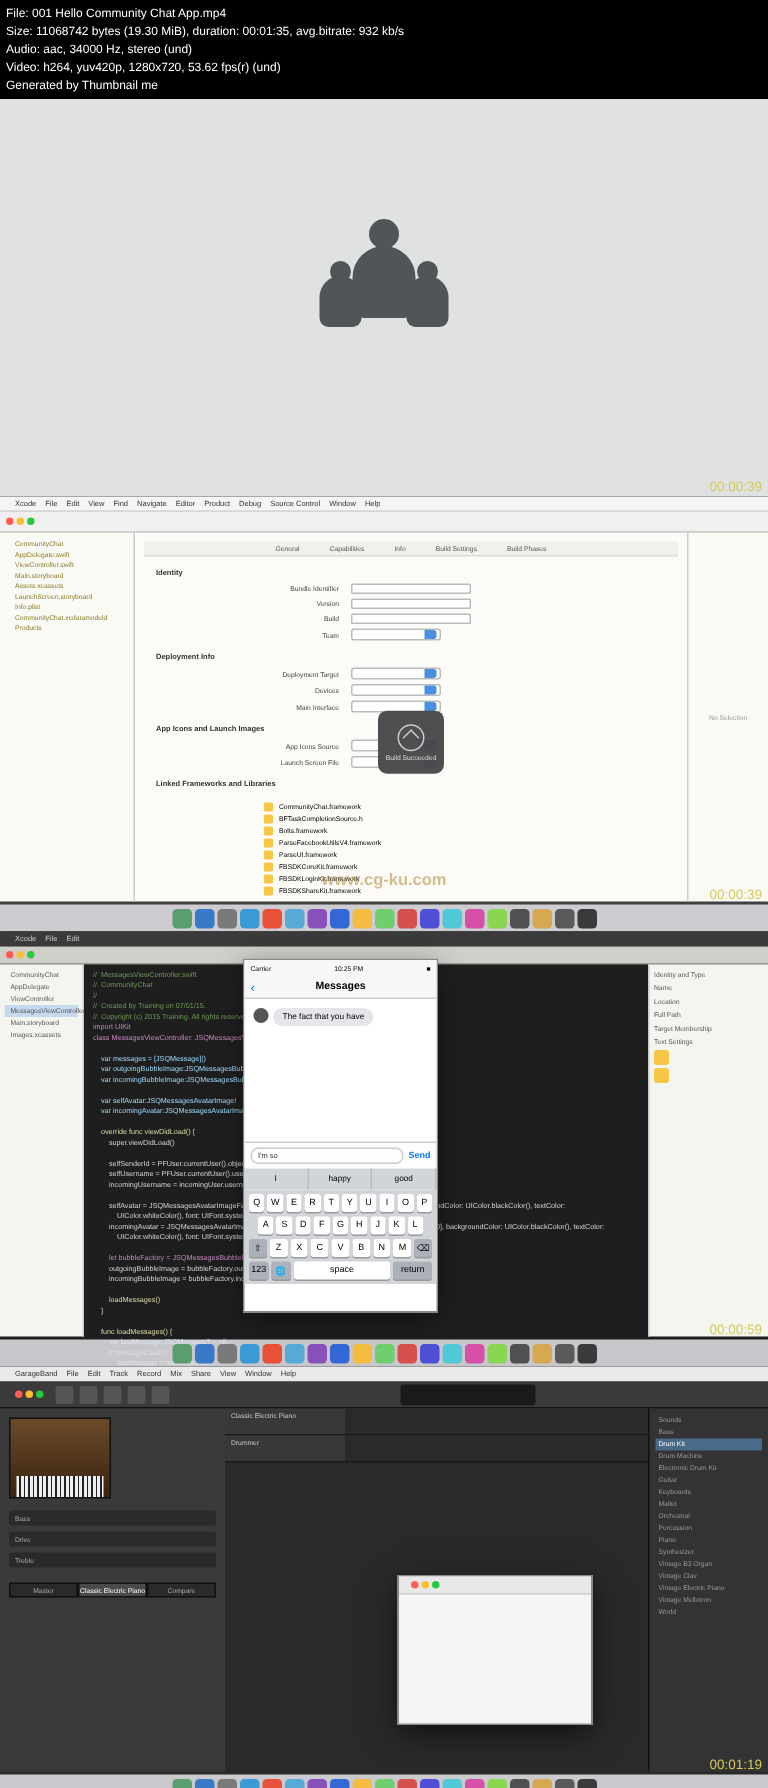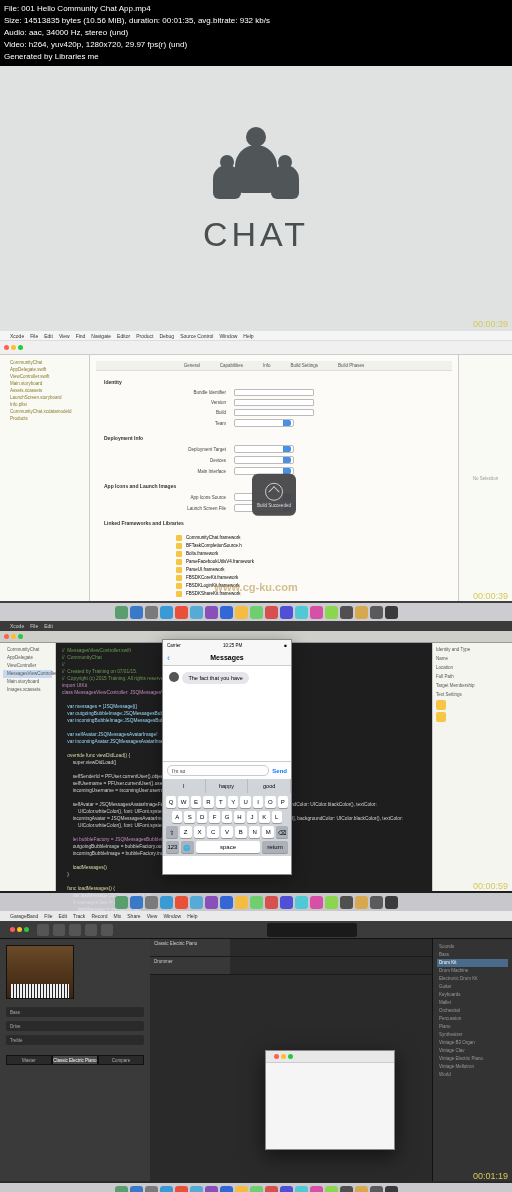--- a/index.html
+++ b/index.html
@@ -111,43 +111,42 @@
 .gb-right { width:80px; background:#333; border-left:1px solid #111; padding:4px; }
 .gb-lib-item { font-size:4.5px; color:#999; line-height:8px; padding:0 2px; }
 .gb-lib-item:nth-child(3) { background:#4a6a8a; color:#fff; }
 .ts4 { position:absolute; bottom:20px; right:4px; color:#d6c95a; font-size:9px; z-index:6; }
 </style>
 </head>
 <body>
 
 <div class="meta">
   <div>File: 001 Hello Community Chat App.mp4</div>
-  <div>Size: 14513835 bytes (10.56 MiB), duration: 00:01:35, avg.bitrate: 932 kb/s</div>
+  <div>Size: 11068742 bytes (19.30 MiB), duration: 00:01:35, avg.bitrate: 932 kb/s</div>
   <div>Audio: aac, 34000 Hz, stereo (und)</div>
-  <div>Video: h264, yuv420p, 1280x720, 29.97 fps(r) (und)</div>
-  <div>Generated by Libraries me</div>
+  <div>Video: h264, yuv420p, 1280x720, 53.62 fps(r) (und)</div>
+  <div>Generated by Thumbnail me</div>
 </div>
 
 <div class="section-title">
   <div class="logo-wrap">
     <div class="person side">
         <div class="head"></div>
         <div class="body"></div>
       </div>
     <div class="person center">
         <div class="head"></div>
         <div class="body"></div>
       </div>
     <div class="person side">
         <div class="head"></div>
         <div class="body"></div>
       </div>
   </div>
   <div class="title-text">
-    <div>CHAT</div>
   </div>
   <div class="ts1">00:00:39</div>
 </div>
 
 <div class="section-xcode">
   <div class="menubar-mac">
     <span></span>
     <span>Xcode</span>
     <span>File</span>
     <span>Edit</span>

